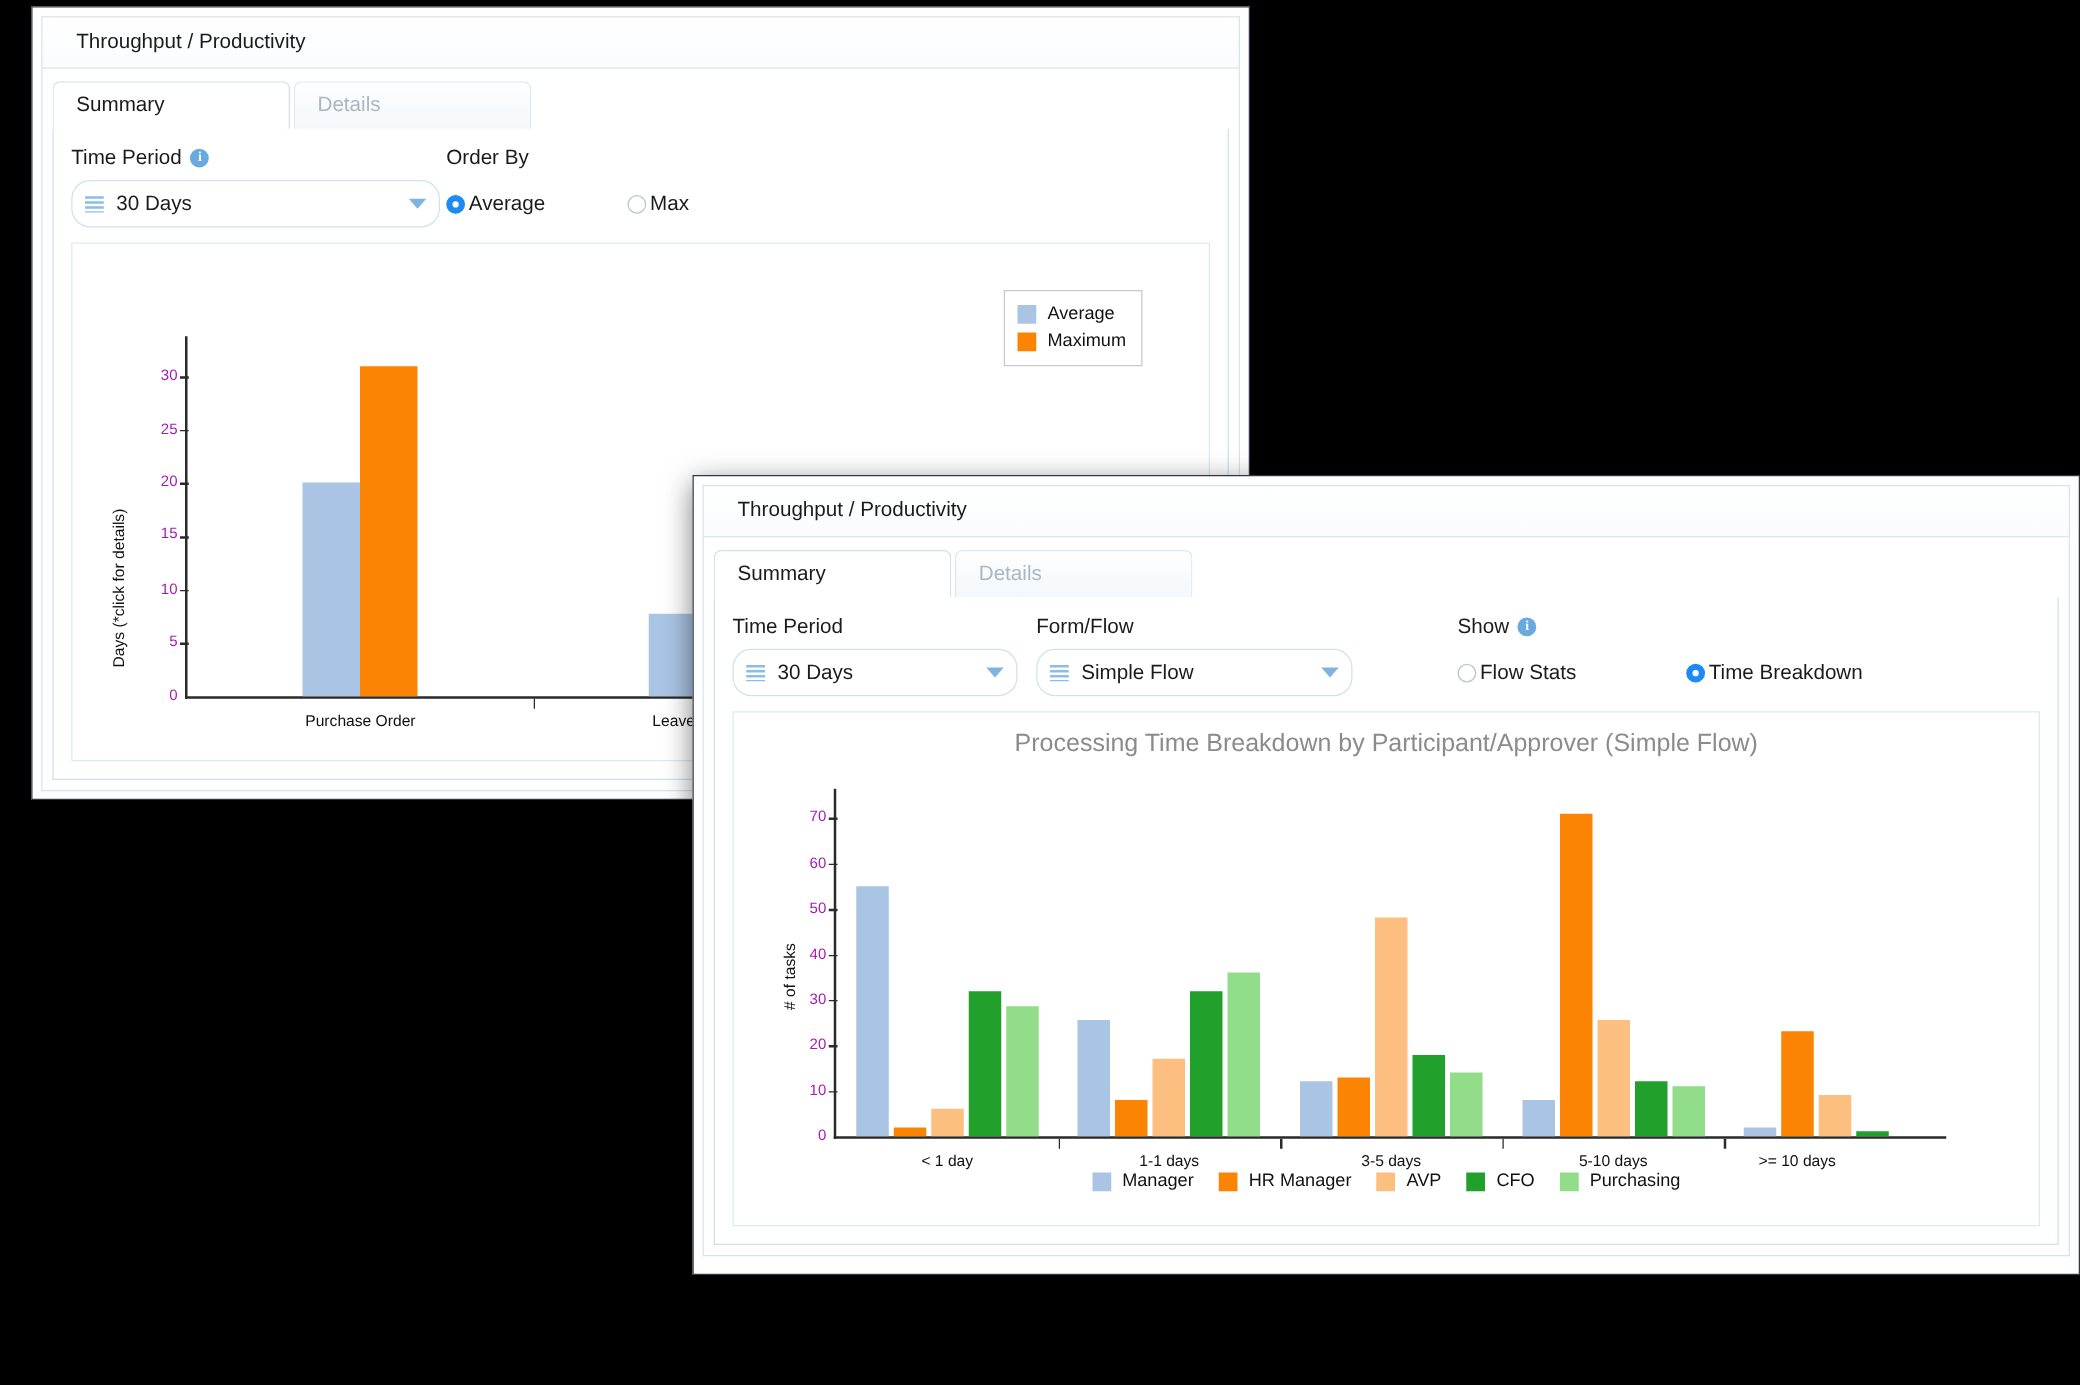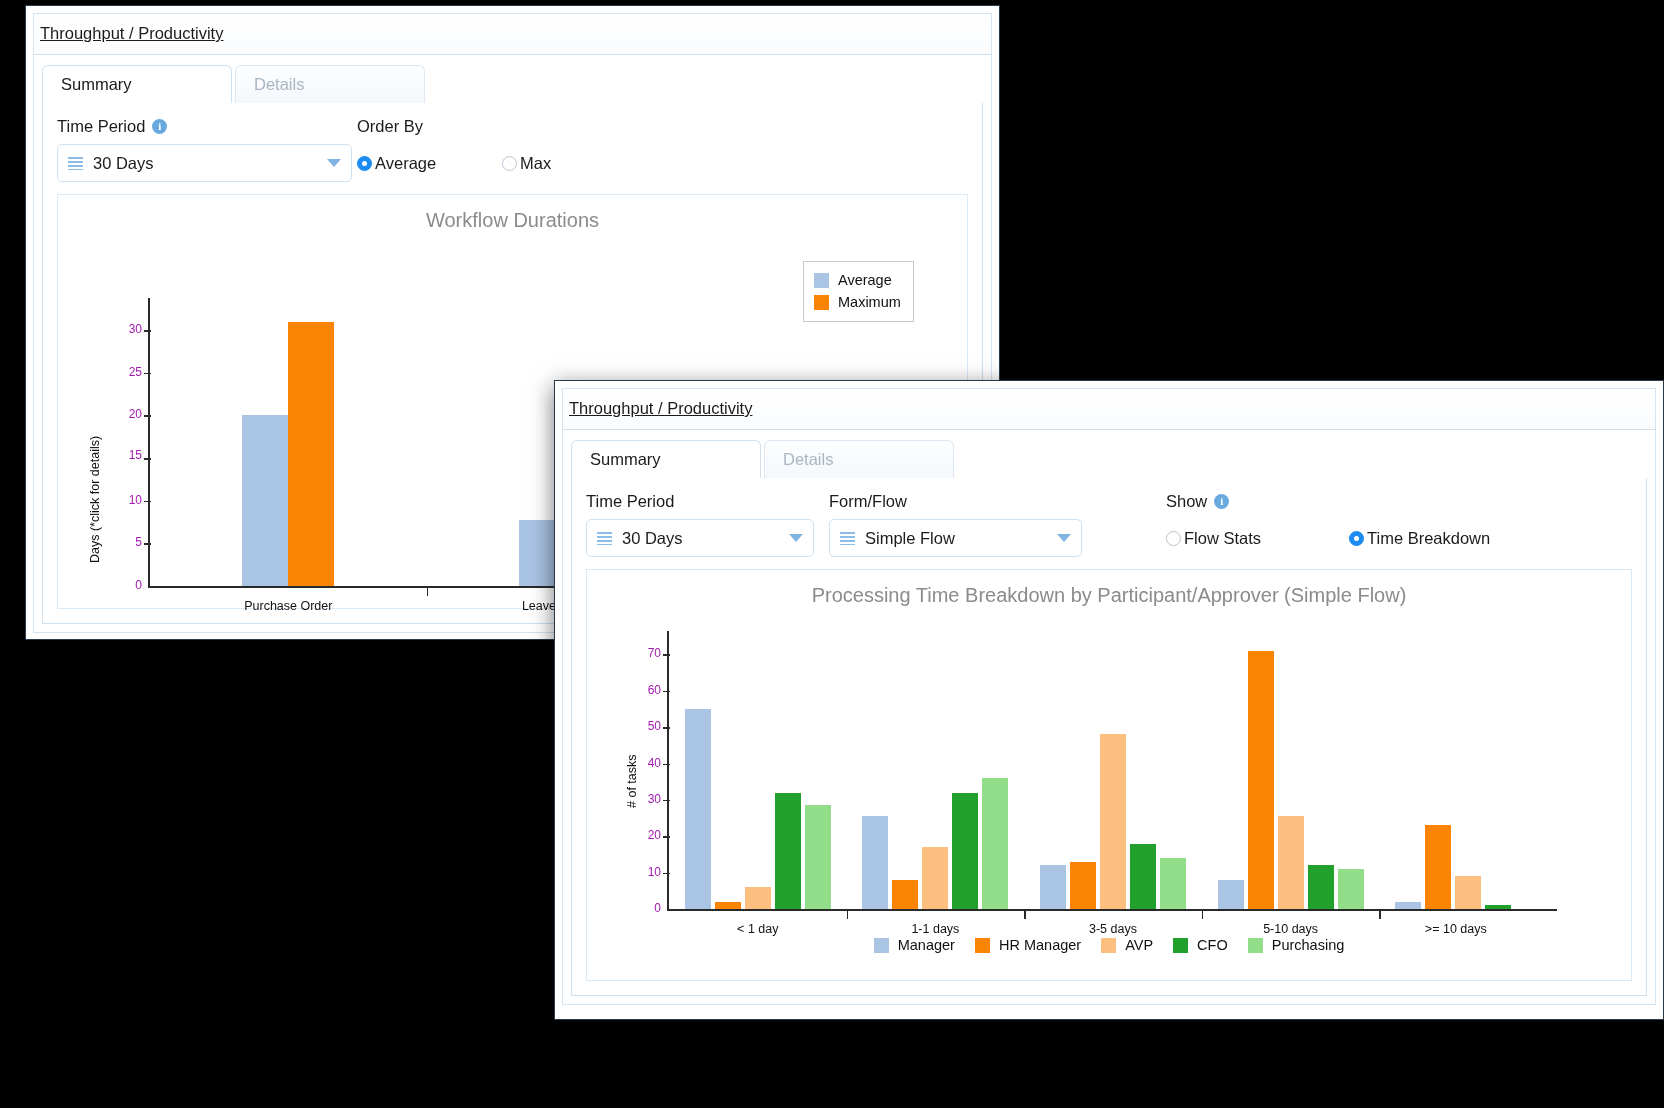--- a/index.html
+++ b/index.html
@@ -17,24 +17,23 @@
     position:absolute;
     background:#ffffff;
     border:1px solid #2b3a4a;
     box-shadow:0 6px 22px rgba(0,0,0,0.55);
   }
   .win-inner { padding:7px; height:100%; }
   .win-title-bar {
     border:1px solid #d6e4f0;
     border-bottom:1px solid #cfe0ef;
     background:linear-gradient(#ffffff,#fafcfe);
-    padding:10px 14px 11px 6px;
+    padding:10px 14px 11px 27px;
     font-size:16.5px;
     color:#1b1b1b;
-    text-decoration:underline;
   }
   .panel-body {
     border:1px solid #d6e4f0;
     border-top:none;
     background:#fff;
     padding:12px 10px 10px 10px;
   }
 
   
   .tabstrip { display:flex; align-items:flex-end; gap:3px; position:relative; }
@@ -69,21 +68,21 @@
     margin-bottom:7px; height:22px;
   }
   .info-icon {
     width:15px; height:15px; border-radius:50%;
     background:#6aa9e0; color:#fff; font-size:11px; font-weight:bold;
     display:inline-flex; align-items:center; justify-content:center;
     font-family:"Liberation Serif", serif;
   }
   .select {
     display:flex; align-items:center;
-    border:1px solid #cfe2f2; border-radius:5px;
+    border:1px solid #cfe2f2; border-radius:15px;
     background:#fff; height:38px; padding:0 10px;
     position:relative;
   }
   .sel-icon {
     width:15px; height:13px; margin-right:10px;
     display:inline-block;
     background:
       linear-gradient(#8bbde8,#8bbde8) 0 0/100% 2px no-repeat,
       linear-gradient(#8bbde8,#8bbde8) 0 4px/100% 2px no-repeat,
       linear-gradient(#8bbde8,#8bbde8) 0 8px/100% 2px no-repeat,
@@ -184,21 +183,20 @@
               <span class="radio">
                 <span class="dot"></span>
                 <span>Max</span>
               </span>
             </div>
           </div>
 
         </div>
 
         <div class="chart-panel" style="height:415px;">
-          <div class="chart-title">Workflow Durations</div>
 
           <div class="plot" style="height:355px;">
 
             <div class="axis-line" style="left:80px; top:60px; width:2px; height:290px;"></div>
 
             <div class="axis-line" style="left:80px; top:348px; width:830px; height:2px;"></div>
 
             <div id="back-yticks">
                 <div class="ytick-label" style="left: 40px; top: 340px; width: 34px;">0</div>
                 <div class="ytick-label" style="left: 40px; top: 297.353px; width: 34px;">5</div>
@@ -358,21 +356,21 @@
                 <div class="bar" style="left: 918.2px; width: 26px; height: 0px; background: rgb(146, 221, 138); top: 296px; bottom: auto;"></div>
               </div>
             <div id="front-xlabels">
                 <div class="xcat-label" style="left: 72px; width: 177.6px; top: 309px;">&lt; 1 day</div>
                 <div class="xcat-label" style="left: 249.6px; width: 177.6px; top: 309px;">1-1 days</div>
                 <div class="xtick-mark" style="left: 249.6px; top: 298px; height: 8px;"></div>
                 <div class="xcat-label" style="left: 427.2px; width: 177.6px; top: 309px;">3-5 days</div>
                 <div class="xtick-mark" style="left: 427.2px; top: 298px; height: 8px;"></div>
                 <div class="xcat-label" style="left: 604.8px; width: 177.6px; top: 309px;">5-10 days</div>
                 <div class="xtick-mark" style="left: 604.8px; top: 298px; height: 8px;"></div>
-                <div class="xcat-label" style="left: 770px; width: 177.6px; top: 309px;">&gt;= 10 days</div>
+                <div class="xcat-label" style="left: 752px; width: 177.6px; top: 309px;">&gt;= 10 days</div>
                 <div class="xtick-mark" style="left: 782.4px; top: 298px; height: 8px;"></div>
               </div>
 
             <div class="ylabel" style="left:28px; top:195px;"># of tasks</div>
           </div>
 
           <div class="legend-h" id="front-legend">
               <div class="legend-item">
                 <span class="legend-swatch" style="background: rgb(170, 196, 228);"></span>
                 <span>Manager</span>

